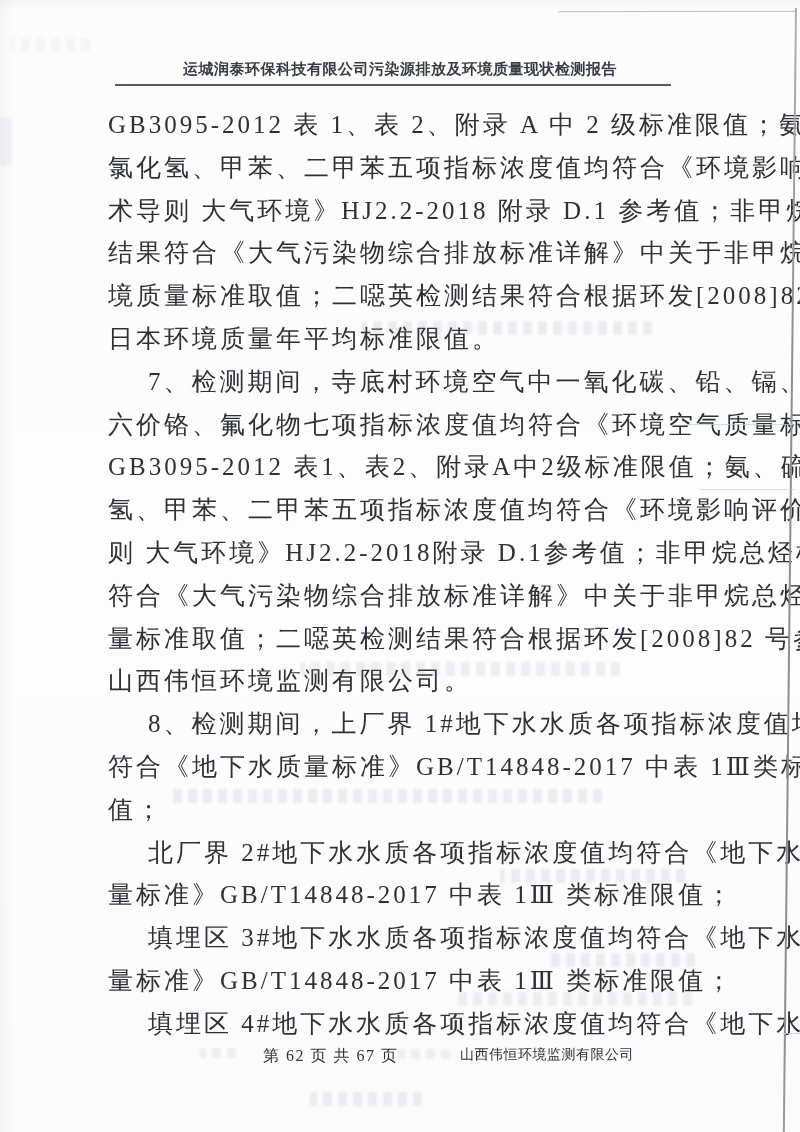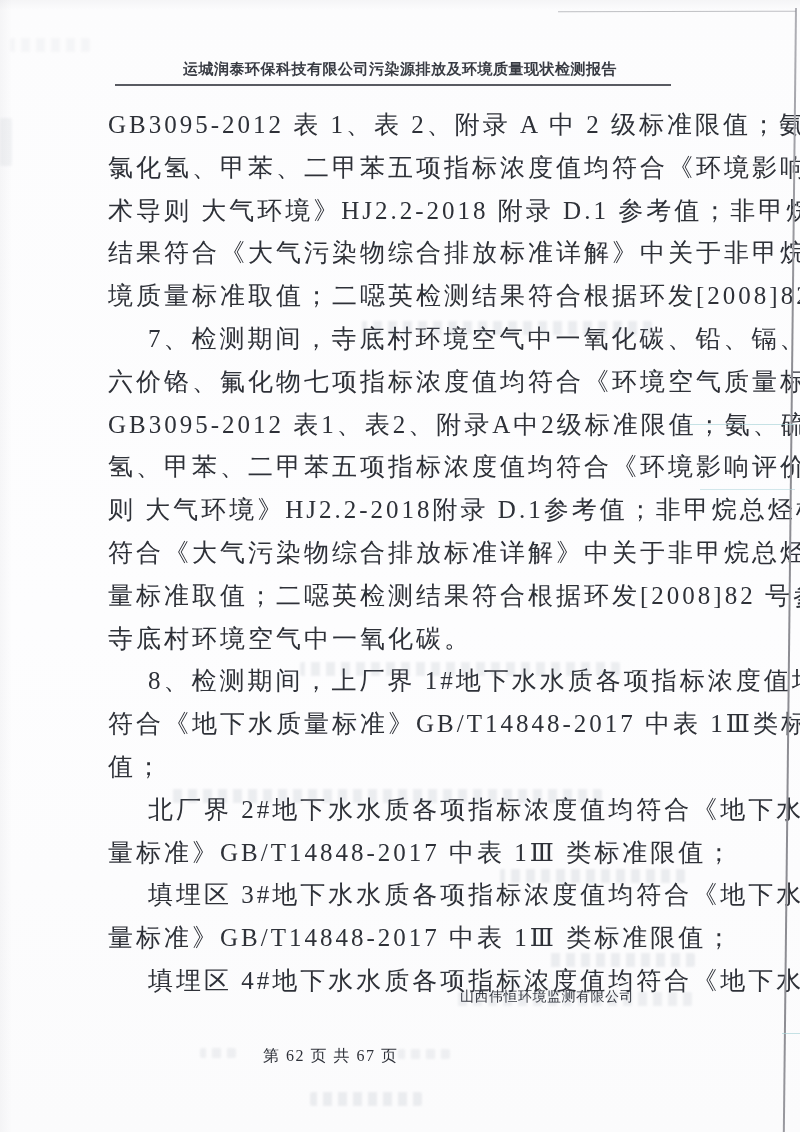--- a/index.html
+++ b/index.html
@@ -56,21 +56,21 @@
     color: #2e3138;
   }
   .line.indent { padding-left: 40px; }
 
   
   .footer-pages {
     position: absolute; left: 263px; top: 1046px;
     font-size: 16px; letter-spacing: 1.5px; color: #2f323a;
   }
   .footer-company {
-    position: absolute; left: 460px; top: 988px;
+    position: absolute; left: 460px; top: 1046px;
     font-size: 14px; letter-spacing: 0.5px; color: #2f323a;
   }
 
   
   .scan-edge-right {
     position: absolute; left: 795px; top: 8px; width: 2px; height: 1126px;
     background: linear-gradient(180deg, #b0b0b6, #8d8d93 30%, #8d8d93 90%, #9a9aa0);
     transform: rotate(0.62deg);
     transform-origin: top center;
   }
@@ -117,28 +117,29 @@
 
   <div class="header-title">运城润泰环保科技有限公司污染源排放及环境质量现状检测报告</div>
   <div class="header-rule"></div>
 
   <div class="body-text">
       <div class="line">GB3095-2012 表 1、表 2、附录 A 中 2 级标准限值；氨、硫化氢、</div>
       <div class="line">氯化氢、甲苯、二甲苯五项指标浓度值均符合《环境影响评价技</div>
       <div class="line">术导则 大气环境》HJ2.2-2018 附录 D.1 参考值；非甲烷总烃检测</div>
       <div class="line">结果符合《大气污染物综合排放标准详解》中关于非甲烷总烃环</div>
       <div class="line">境质量标准取值；二噁英检测结果符合根据环发[2008]82 号参照</div>
+      <div class="line">日本环境质量年平均标准限值。</div>
       <div class="line indent">7、检测期间，寺底村环境空气中一氧化碳、铅、镉、汞、砷、</div>
       <div class="line">六价铬、氟化物七项指标浓度值均符合《环境空气质量标准》</div>
       <div class="line">GB3095-2012 表1、表2、附录A中2级标准限值；氨、硫化氢、氯化</div>
       <div class="line">氢、甲苯、二甲苯五项指标浓度值均符合《环境影响评价技术导</div>
       <div class="line">则 大气环境》HJ2.2-2018附录 D.1参考值；非甲烷总烃检测结果</div>
       <div class="line">符合《大气污染物综合排放标准详解》中关于非甲烷总烃环境质</div>
       <div class="line">量标准取值；二噁英检测结果符合根据环发[2008]82 号参照日本</div>
-      <div class="line">寺底村环境空气中一氧化碳。</div>
+      <div class="line">山西伟恒环境监测有限公司。</div>
       <div class="line indent">8、检测期间，上厂界 1#地下水水质各项指标浓度值均</div>
       <div class="line">符合《地下水质量标准》GB/T14848-2017 中表 1Ⅲ类标准限</div>
       <div class="line">值；</div>
       <div class="line indent">北厂界 2#地下水水质各项指标浓度值均符合《地下水质</div>
       <div class="line">量标准》GB/T14848-2017 中表 1Ⅲ 类标准限值；</div>
       <div class="line indent">填埋区 3#地下水水质各项指标浓度值均符合《地下水质</div>
       <div class="line">量标准》GB/T14848-2017 中表 1Ⅲ 类标准限值；</div>
       <div class="line indent">填埋区 4#地下水水质各项指标浓度值均符合《地下水质</div>
     </div>
 

